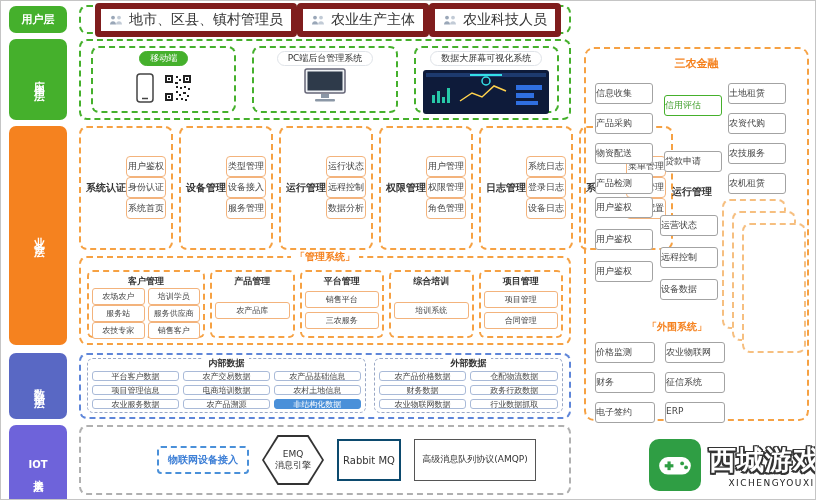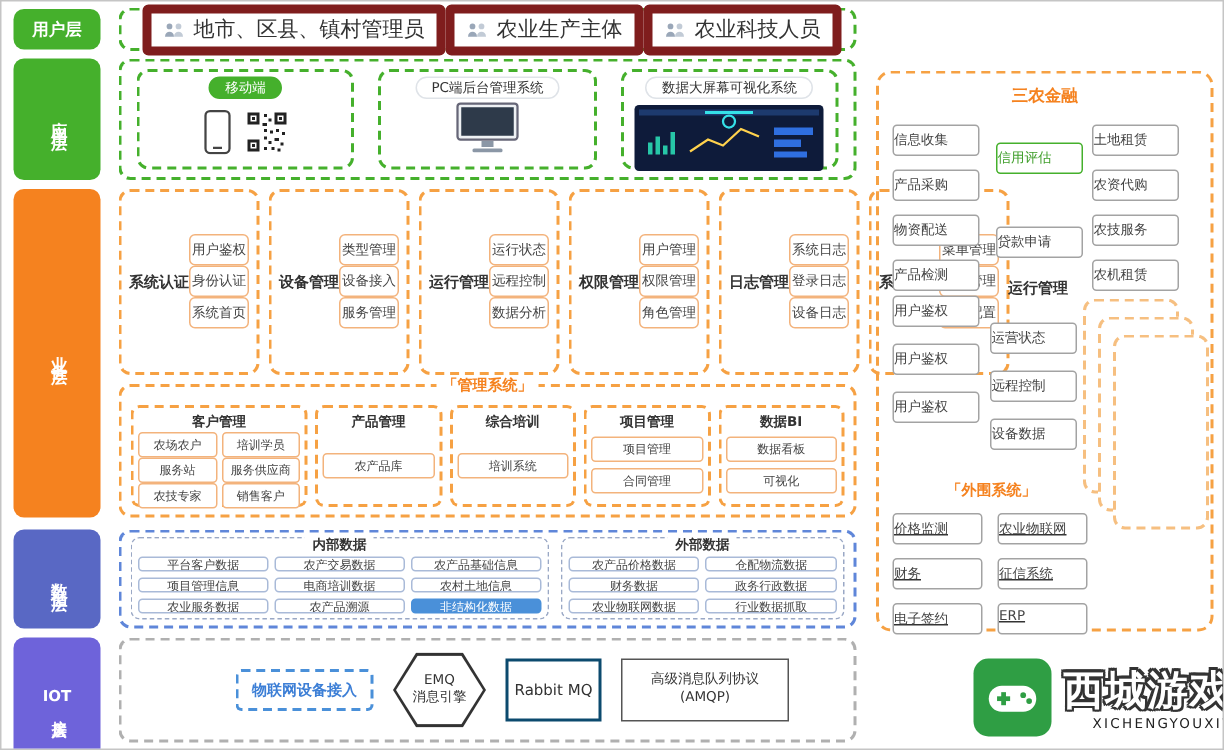--- a/index.html
+++ b/index.html
@@ -81,21 +81,21 @@
                    font-weight:bold; padding:5px 9px; white-space:nowrap; }
   .hex { position:relative; width:62px; height:50px; flex:none; }
   .hex-bg { position:absolute; inset:0; background:#333;
             clip-path:polygon(25% 0,75% 0,100% 50%,75% 100%,25% 100%,0 50%); }
   .hex-inner { position:absolute; inset:2px; background:#fff;
                clip-path:polygon(25% 0,75% 0,100% 50%,75% 100%,25% 100%,0 50%);
                display:flex; flex-direction:column; align-items:center; justify-content:center;
                font-size:9px; line-height:1.25; }
   .rabbit-box { border:2px solid #0c4a6e; width:64px; height:42px; display:flex; align-items:center;
                 justify-content:center; font-size:10px; flex:none; background:#fff; }
-  .amqp-box { border:1.5px solid #555; width:112px; height:42px; display:flex; align-items:center;
+  .amqp-box { border:1.5px solid #555; width:122px; height:42px; display:flex; align-items:center;
               justify-content:center; text-align:center; font-size:9px; line-height:1.3; padding:0 6px;
               flex:none; background:#fff; }
 
   
   .right-box { position:absolute; left:583px; top:46px; width:225px; height:374px;
                border:2px dashed #f6a143; border-radius:10px; }
   .fin-label { position:absolute; top:7px; left:0; width:100%; text-align:center; color:#f5821f;
                font-weight:bold; font-size:11px; }
   .r-col { position:absolute; display:flex; flex-direction:column; gap:9px; }
   .fin-left { left:9px; top:34px; }
@@ -104,23 +104,23 @@
             color:#444; text-align:left; padding:3px 0; white-space:nowrap; overflow:hidden; }
   .credit { position:absolute; left:78px; top:46px; border-color:#45b02c; color:#3f9e2a; }
   .loan { position:absolute; left:78px; top:102px; }
   .op-label { position:absolute; left:86px; top:136px; font-size:10px; font-weight:bold; color:#333; }
   .op-left { left:9px; top:148px; gap:11px; }
   .op-right { left:74px; top:166px; gap:11px; }
   .card { position:absolute; width:64px; height:130px; border:2px dashed #f6bf80; border-radius:8px; background:#fff; }
   .card1 { left:136px; top:150px; }
   .card2 { left:146px; top:162px; }
   .card3 { left:156px; top:174px; }
-  .peri-label { position:absolute; left:0; top:271px; width:150px; text-align:center; color:#f5821f;
+  .peri-label { position:absolute; left:16px; top:271px; width:150px; text-align:center; color:#f5821f;
                 font-weight:bold; font-size:10px; }
-  .peri-grid { position:absolute; left:9px; top:293px; display:grid; grid-template-columns:60px 60px; gap:9px 10px;text-decoration:underline; }
+  .peri-grid { position:absolute; left:9px; top:293px; display:grid; grid-template-columns:60px 60px; gap:9px 10px; }
   .peri-grid .r-item { width:60px; }
 
   
   .watermark { position:absolute; left:648px; top:438px; display:flex; align-items:center; gap:8px; }
   .wm-icon { width:52px; height:52px; background:#2f9e44; border-radius:10px; display:flex;
              align-items:center; justify-content:center; flex:none; }
   .wm-title { font-size:27px; font-weight:bold; color:#fff; letter-spacing:1px; white-space:nowrap;
               text-shadow:-1.5px -1.5px 0 #333,1.5px -1.5px 0 #333,-1.5px 1.5px 0 #333,1.5px 1.5px 0 #333,
                           0 1.5px 0 #333,0 -1.5px 0 #333,1.5px 0 0 #333,-1.5px 0 0 #333; }
   .wm-sub { font-size:9px; color:#222; letter-spacing:1.5px; text-align:right; }
@@ -312,37 +312,37 @@
         </div>
       </div>
     </div>
     <div class="mgmt-group">
       <div class="group-title">产品管理</div>
       <div class="group-items">
         <div class="box-orange-sm">农产品库</div>
       </div>
     </div>
     <div class="mgmt-group">
+      <div class="group-title">平台管理</div>
+      <div class="group-items">
+        <div class="box-orange-sm">销售平台</div>
+        <div class="box-orange-sm">三农服务</div>
+      </div>
+    </div>
+    <div class="mgmt-group">
       <div class="group-title">综合培训</div>
       <div class="group-items">
         <div class="box-orange-sm">培训系统</div>
       </div>
     </div>
     <div class="mgmt-group">
       <div class="group-title">项目管理</div>
       <div class="group-items">
         <div class="box-orange-sm">项目管理</div>
         <div class="box-orange-sm">合同管理</div>
-      </div>
-    </div>
-    <div class="mgmt-group">
-      <div class="group-title">数据BI</div>
-      <div class="group-items">
-        <div class="box-orange-sm">数据看板</div>
-        <div class="box-orange-sm">可视化</div>
       </div>
     </div>
   </div>
 
   <div class="data-row">
     <div class="data-sub data-internal">
       <div class="data-title">内部数据</div>
       <div class="data-grid cols3">
         <div class="data-item">平台客户数据</div>
         <div class="data-item">农产交易数据</div>

